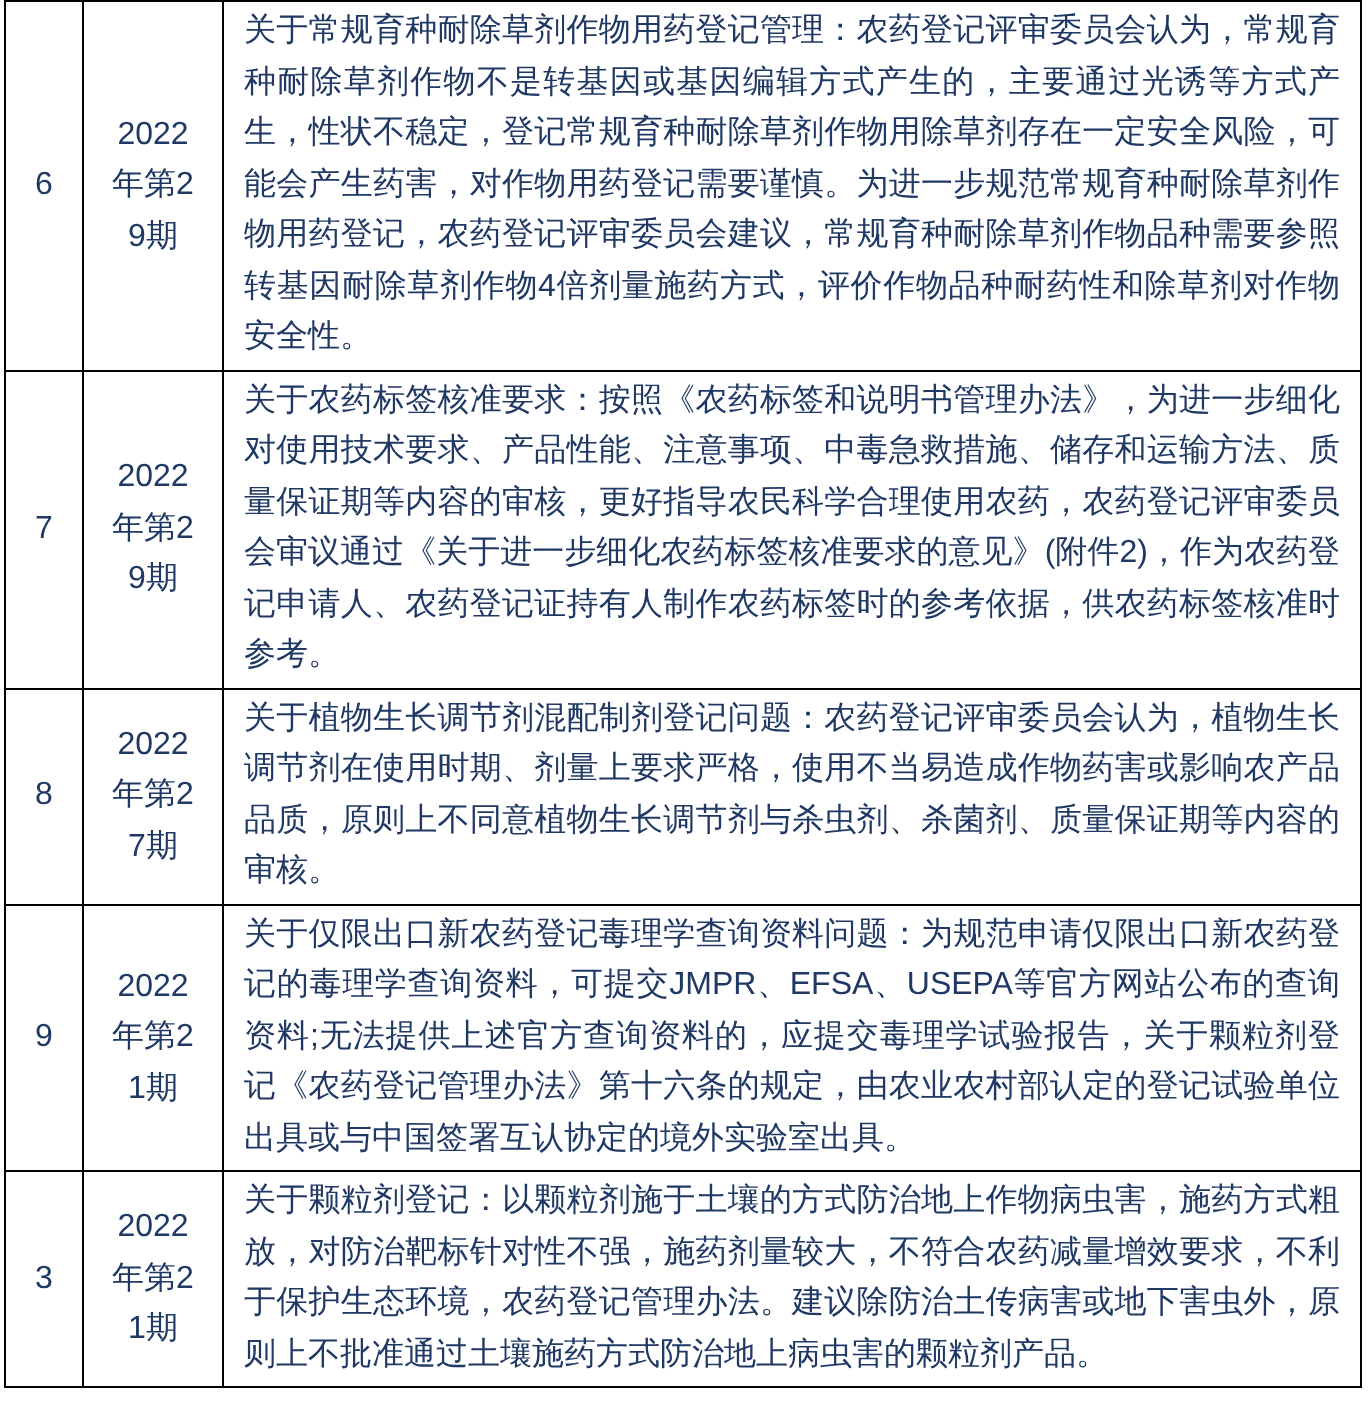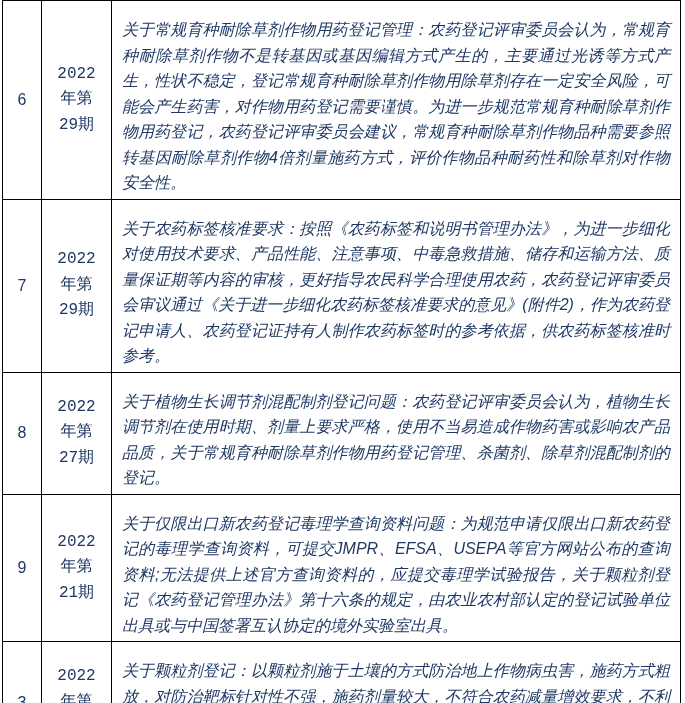--- a/index.html
+++ b/index.html
@@ -35,27 +35,25 @@
     text-align: center;
     padding: 0 2px;
   }
   td.cell-period {
     width: 70px;
     text-align: center;
     padding: 2px 14px;
     word-break: break-all;
     line-break: anywhere;
     line-height: 26px;
-    font-family: Liberation Mono, monospace;
   }
   td.cell-content {
     vertical-align: top;
     text-align: justify;
-    padding: 16px 10px 3px 10px;
-    font-style: italic;
+    padding: 2px 10px 3px 10px;
   }
 </style>
 </head>
 <body>
 
 <div class="page">
 
   <table class="review-table">
     <tbody>
       <tr>
@@ -64,21 +62,21 @@
         <td class="cell-content">关于常规育种耐除草剂作物用药登记管理：农药登记评审委员会认为，常规育种耐除草剂作物不是转基因或基因编辑方式产生的，主要通过光诱等方式产生，性状不稳定，登记常规育种耐除草剂作物用除草剂存在一定安全风险，可能会产生药害，对作物用药登记需要谨慎。为进一步规范常规育种耐除草剂作物用药登记，农药登记评审委员会建议，常规育种耐除草剂作物品种需要参照转基因耐除草剂作物4倍剂量施药方式，评价作物品种耐药性和除草剂对作物安全性。</td>
       </tr>
       <tr>
         <td class="cell-no">7</td>
         <td class="cell-period">2022年第29期</td>
         <td class="cell-content">关于农药标签核准要求：按照《农药标签和说明书管理办法》，为进一步细化对使用技术要求、产品性能、注意事项、中毒急救措施、储存和运输方法、质量保证期等内容的审核，更好指导农民科学合理使用农药，农药登记评审委员会审议通过《关于进一步细化农药标签核准要求的意见》(附件2)，作为农药登记申请人、农药登记证持有人制作农药标签时的参考依据，供农药标签核准时参考。</td>
       </tr>
       <tr>
         <td class="cell-no">8</td>
         <td class="cell-period">2022年第27期</td>
-        <td class="cell-content">关于植物生长调节剂混配制剂登记问题：农药登记评审委员会认为，植物生长调节剂在使用时期、剂量上要求严格，使用不当易造成作物药害或影响农产品品质，关于常规育种耐除草剂作物用药登记管理、杀菌剂、除草剂混配制剂的登记。</td>
+        <td class="cell-content">关于植物生长调节剂混配制剂登记问题：农药登记评审委员会认为，植物生长调节剂在使用时期、剂量上要求严格，使用不当易造成作物药害或影响农产品品质，原则上不同意植物生长调节剂与杀虫剂、杀菌剂、质量保证期等内容的审核。</td>
       </tr>
       <tr>
         <td class="cell-no">9</td>
         <td class="cell-period">2022年第21期</td>
         <td class="cell-content">关于仅限出口新农药登记毒理学查询资料问题：为规范申请仅限出口新农药登记的毒理学查询资料，可提交JMPR、EFSA、USEPA等官方网站公布的查询资料;无法提供上述官方查询资料的，应提交毒理学试验报告，关于颗粒剂登记《农药登记管理办法》第十六条的规定，由农业农村部认定的登记试验单位出具或与中国签署互认协定的境外实验室出具。</td>
       </tr>
       <tr>
         <td class="cell-no">3</td>
         <td class="cell-period">2022年第21期</td>
         <td class="cell-content">关于颗粒剂登记：以颗粒剂施于土壤的方式防治地上作物病虫害，施药方式粗放，对防治靶标针对性不强，施药剂量较大，不符合农药减量增效要求，不利于保护生态环境，农药登记管理办法。建议除防治土传病害或地下害虫外，原则上不批准通过土壤施药方式防治地上病虫害的颗粒剂产品。</td>

